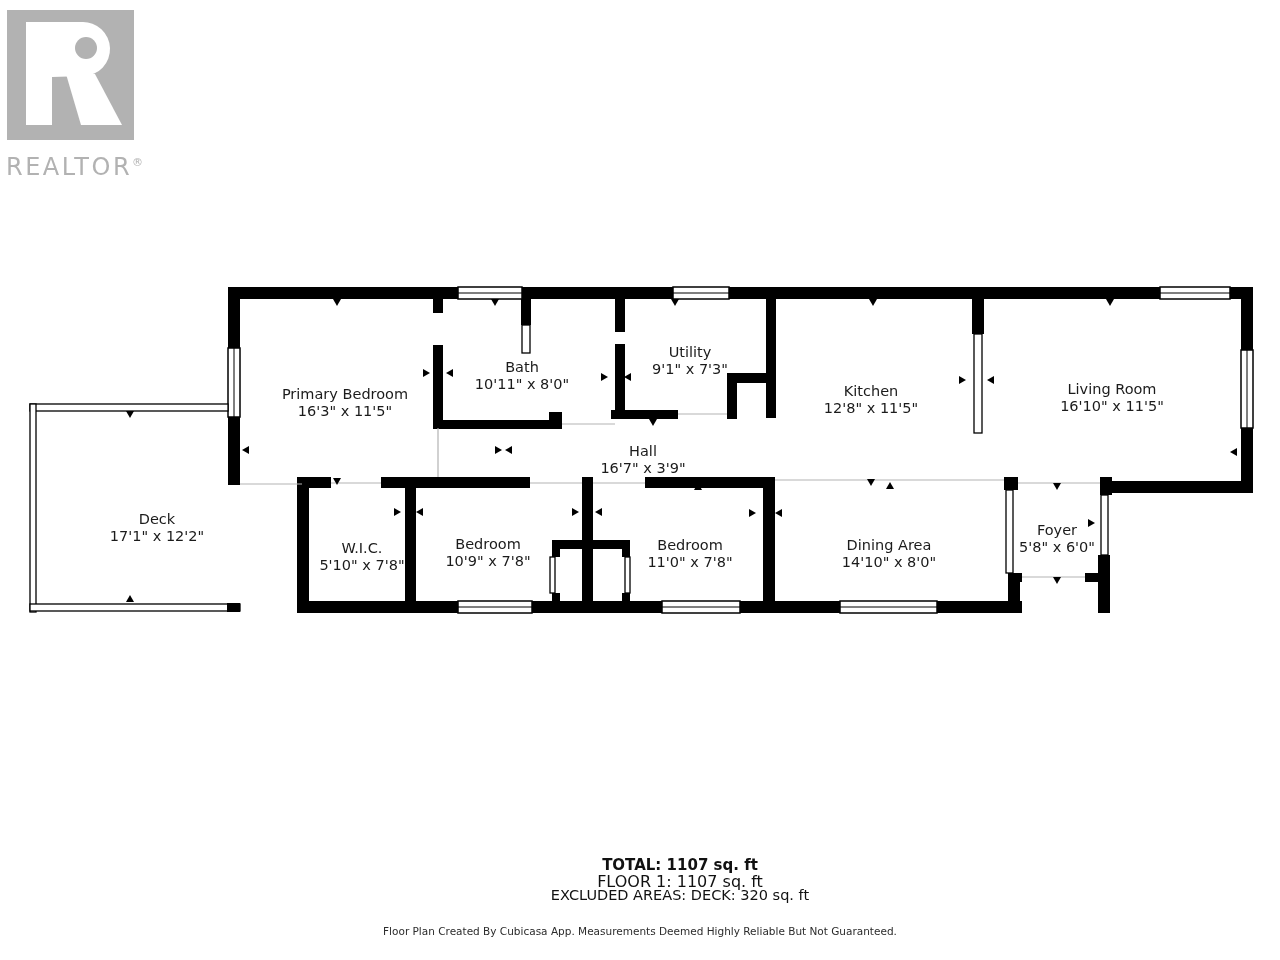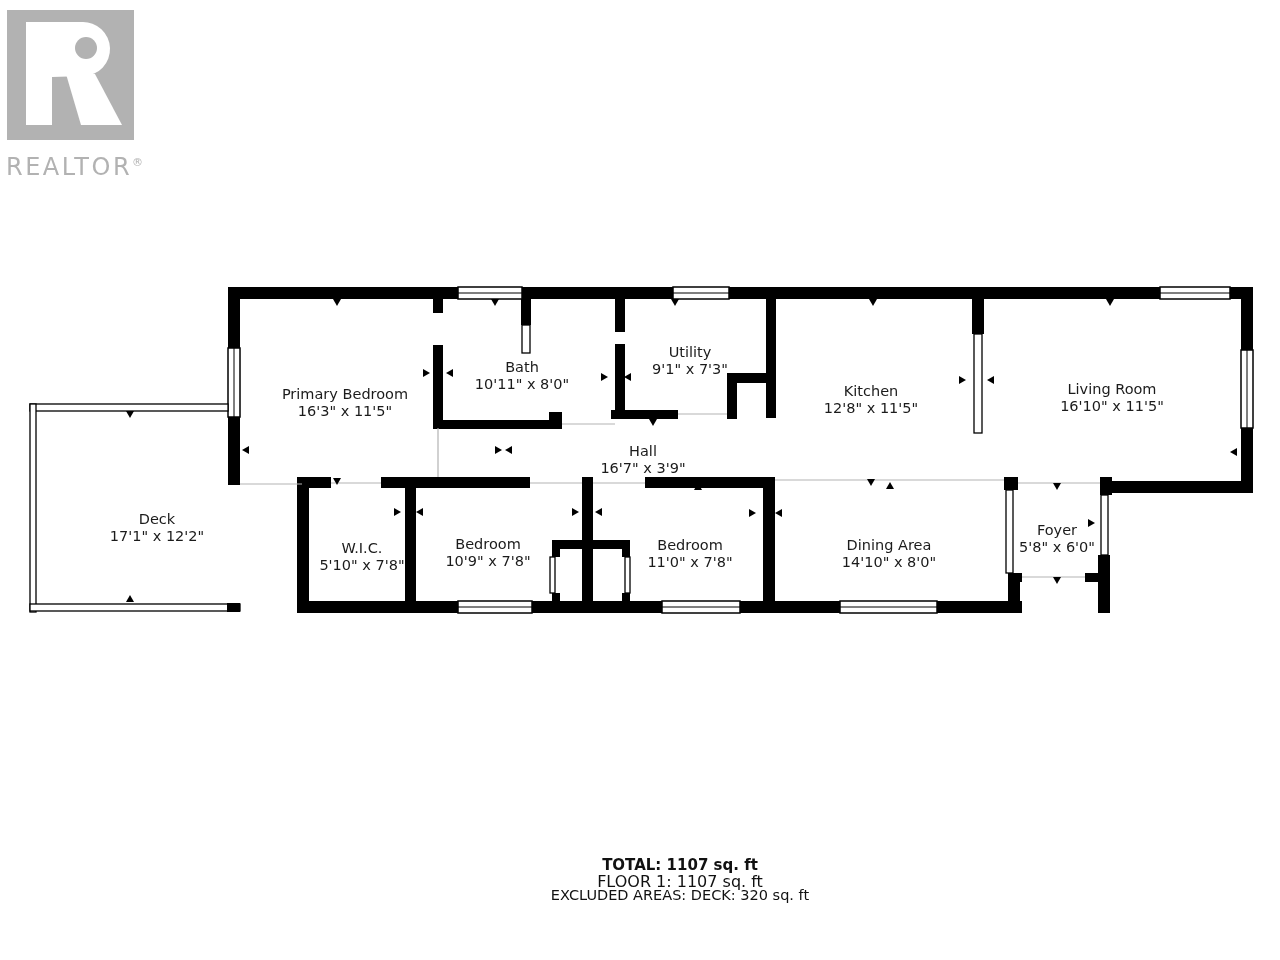--- a/index.html
+++ b/index.html
@@ -206,14 +206,15 @@
       <text class="room-dims" x="889" y="567">14'10" x 8'0"</text>
 
       <text class="room-name" x="1057" y="535">Foyer</text>
       <text class="room-dims" x="1057" y="552">5'8" x 6'0"</text>
     </g>
   </svg>
 
   <div class="summary sum-total">TOTAL: 1107 sq. ft</div>
   <div class="summary sum-floor">FLOOR 1: 1107 sq. ft</div>
   <div class="summary sum-excl">EXCLUDED AREAS: DECK: 320 sq. ft</div>
+  <div class="disclaimer">Floor Plan Created By Cubicasa App. Measurements Deemed Highly Reliable But Not Guaranteed.</div>
 
 </div>
 
 </body></html>

